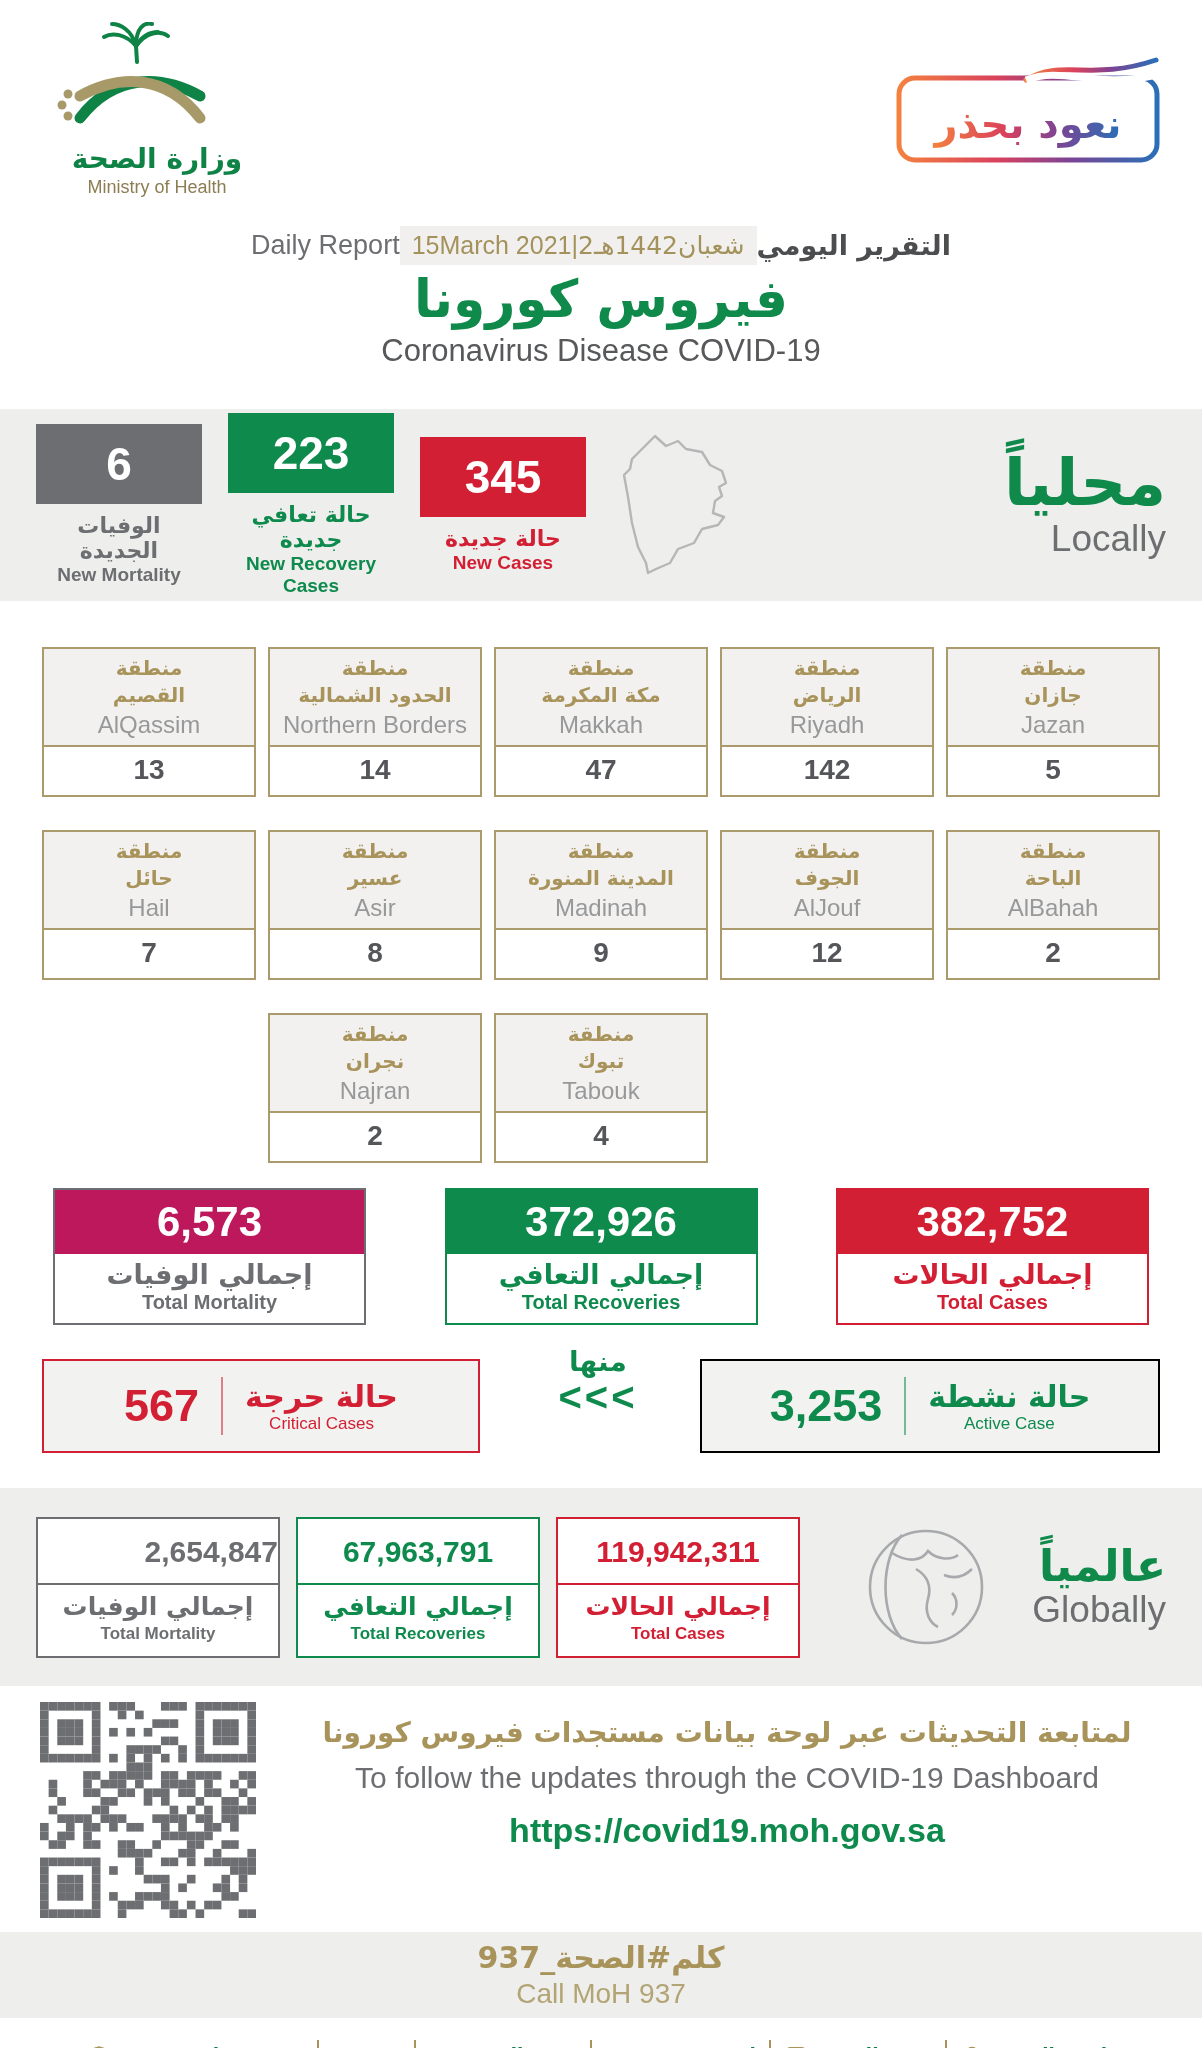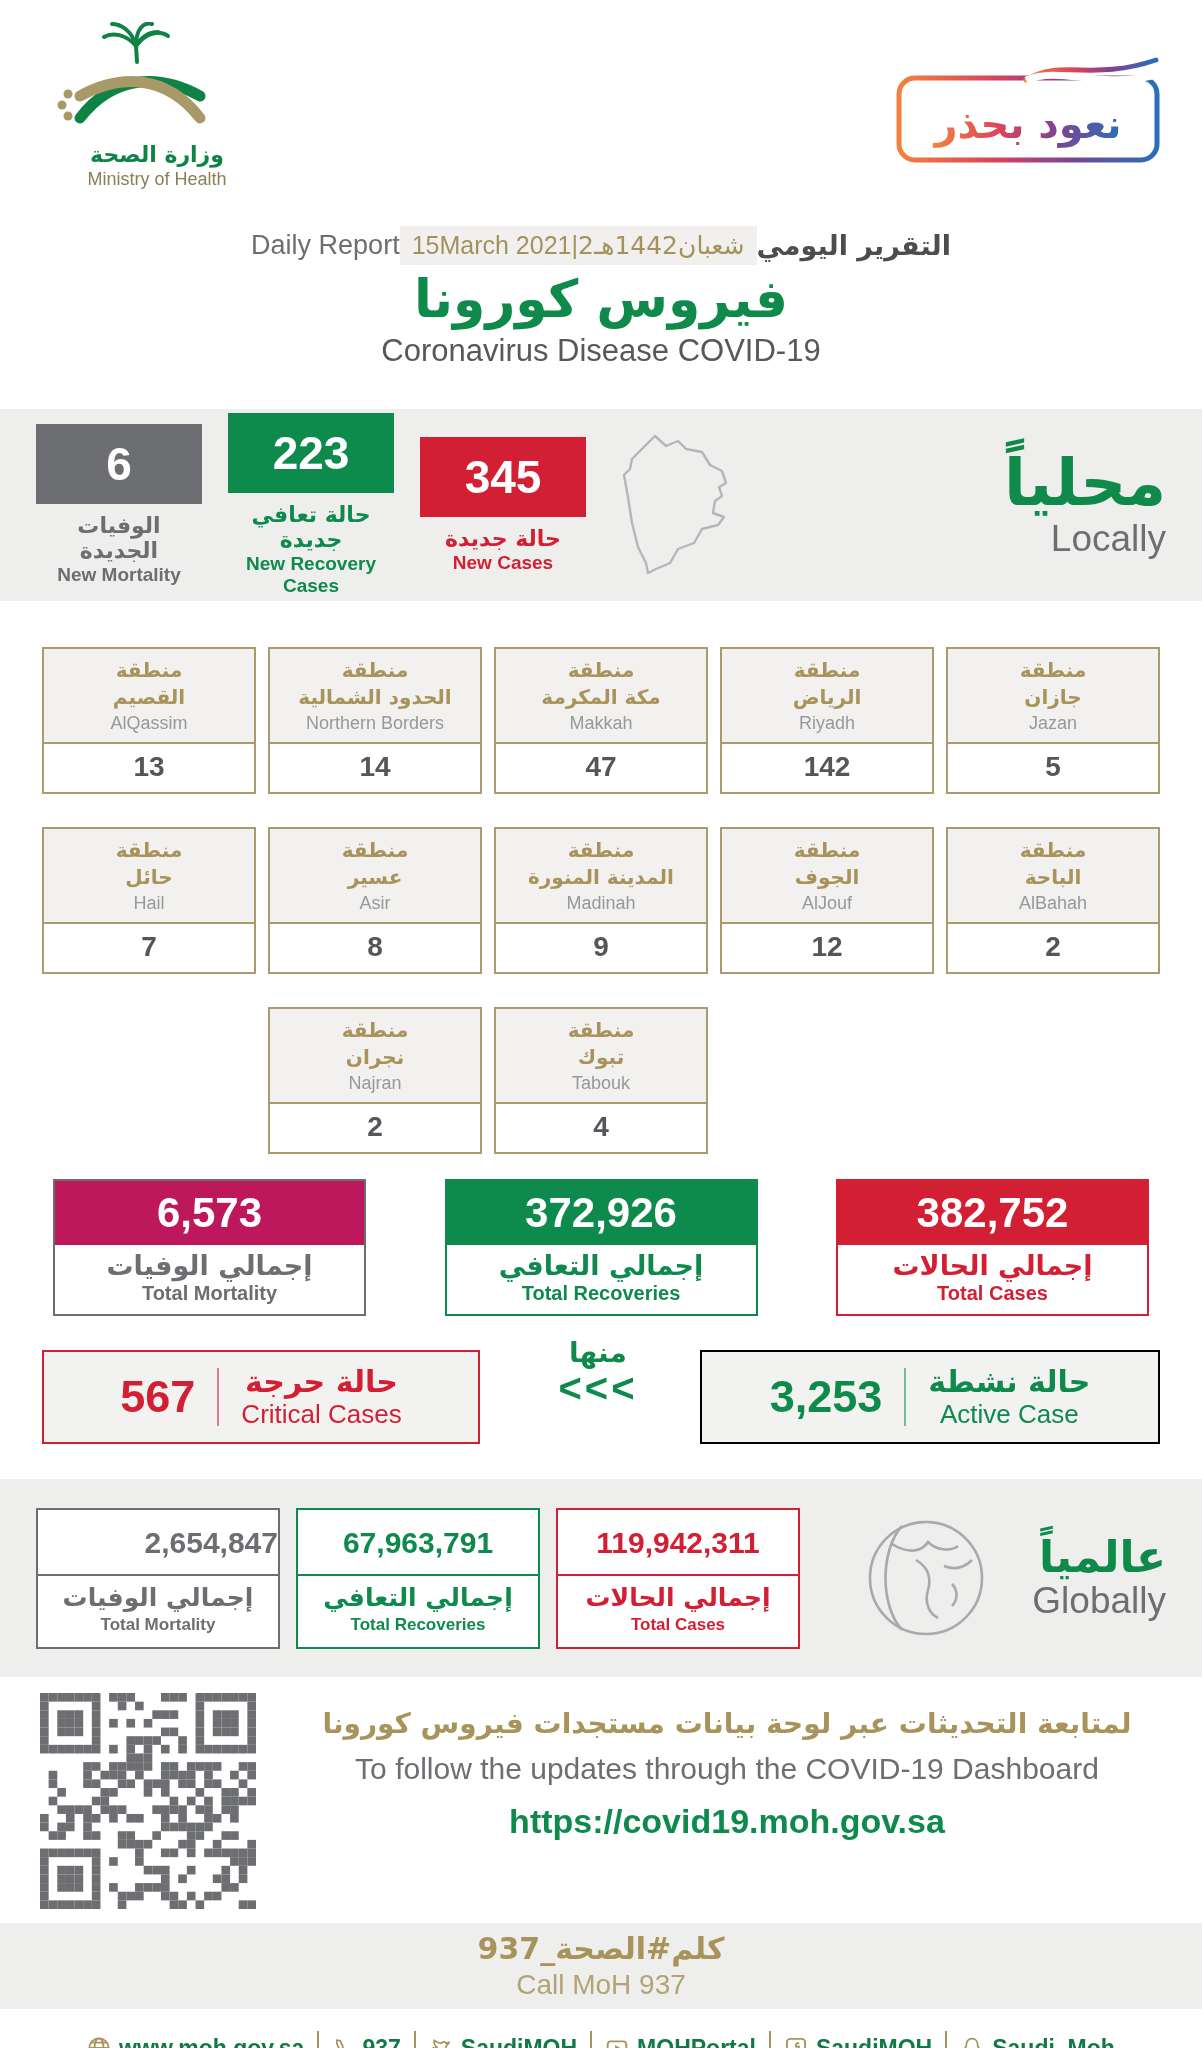--- a/index.html
+++ b/index.html
@@ -8,21 +8,21 @@
     position:relative; width:1202px; height:2048px; margin:0 auto;
     background:#fff; overflow:hidden;
     font-family:"Liberation Sans","DejaVu Sans",sans-serif;
     color:#58595b;
   }
   .ar{ font-family:"DejaVu Sans",sans-serif; direction:rtl; }
 
   
   .header{ position:relative; height:222px; }
   .logo{ position:absolute; left:52px; top:22px; width:210px; text-align:center; }
-  .logo-ar{ color:#0e8345; font-size:22px; font-weight:bold; margin-top:2px; }
+  .logo-ar{ color:#0e8345; font-size:28px; font-weight:bold; margin-top:2px; }
   .logo-en{ color:#8c7d52; font-size:18px; margin-top:2px; }
   .badge{ position:absolute; right:38px; top:52px; }
 
   
   .report-row{ display:flex; justify-content:center; align-items:center; margin-top:4px; }
   .report-en{ color:#6d6e71; font-size:27px; }
   .date-chip{ background:#f1f0ee; color:#a3925b; font-size:25px; padding:5px 12px; white-space:nowrap; }
   .report-ar{ color:#4c4d4f; font-size:27px; font-weight:bold; }
   .title-ar{ text-align:center; color:#0f8a4a; font-size:52px; font-weight:bold; margin-top:4px; }
   .title-en{ text-align:center; color:#57585a; font-size:31px; margin-top:4px; }
@@ -43,21 +43,21 @@
   .locally-head-ar{ color:#0f8a4a; font-size:64px; font-weight:bold; line-height:1.05; }
   .locally-head-en{ color:#6d6e71; font-size:37px; margin-top:0px; }
 
   
   .regions{ width:1118px; margin:46px auto 0; display:grid;
             grid-template-columns:repeat(5,1fr); column-gap:12px; row-gap:33px; }
   .card{ border:2px solid #ab9a6b; background:#fff; text-align:center; }
   .card-head{ background:#f2f1ef; border-bottom:2px solid #ab9a6b; min-height:95px;
               display:flex; flex-direction:column; justify-content:center; padding:6px 4px; }
   .card-ar{ color:#a8935a; font-weight:bold; font-size:20px; line-height:1.35; }
-  .card-en{ color:#97989a; font-size:18px; margin-top:2px; }
+  .card-en{ color:#97989a; font-size:24px; margin-top:2px; }
   .card-val{ color:#55565a; font-weight:bold; font-size:28px; padding:7px 0 9px; }
   .card:nth-child(11){ grid-column:2; }
   .card:nth-child(12){ grid-column:3; }
   .card:nth-child(13){ grid-column:4; }
 
   
   .totals{ width:1096px; margin:25px auto 0; display:flex; justify-content:space-between; }
   .total-box{ width:313px; text-align:center; border:2px solid; }
   .total-num{ height:64px; color:#fff; font-size:42px; font-weight:bold;
               display:flex; align-items:center; justify-content:center; }
@@ -71,21 +71,21 @@
   
   .status{ width:1118px; margin:34px auto 0; display:flex; align-items:center; }
   .status-box{ background:#f2f2f0; height:94px; display:flex; align-items:center;
                justify-content:center; gap:22px; }
   .box-crit{ width:438px; border:2px solid #d31f33; color:#d31f33; }
   .box-active{ width:460px; border:2px solid #000000; color:#0e8a4d; }
   .status-num{ font-size:45px; font-weight:bold; }
   .vdiv{ width:2px; height:58px; background:currentColor; opacity:.55; }
   .status-labels{ text-align:center; }
   .status-ar{ font-size:30px; font-weight:bold; }
-  .status-en{ font-size:26px; }
+  .status-en{ font-size:17px; }
   .mid{ flex:1; text-align:center; color:#0e8a4d; align-self:flex-start; margin-top:-14px;padding-left:16px; }
   .mid-ar{ font-size:28px; font-weight:bold; }
   .mid-ch{ font-size:40px; font-weight:bold; letter-spacing:3px; line-height:.95; }
 
   
   .globally{ margin-top:35px; height:198px; display:flex; align-items:center; padding:0 36px; gap:16px; }
   .gbox{ width:244px; background:#fff; border:2px solid; text-align:center; }
   .gbox-num{ font-size:30px; font-weight:bold; padding:16px 0 14px; border-bottom:2px solid; }
   .gbox-body{ padding:7px 0 12px; }
   .gbox-ar{ font-size:25px; font-weight:bold; }

